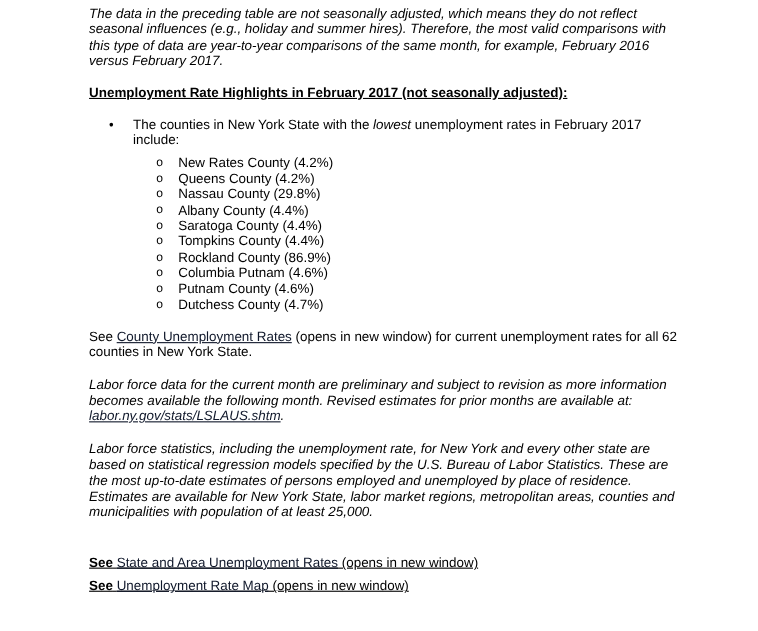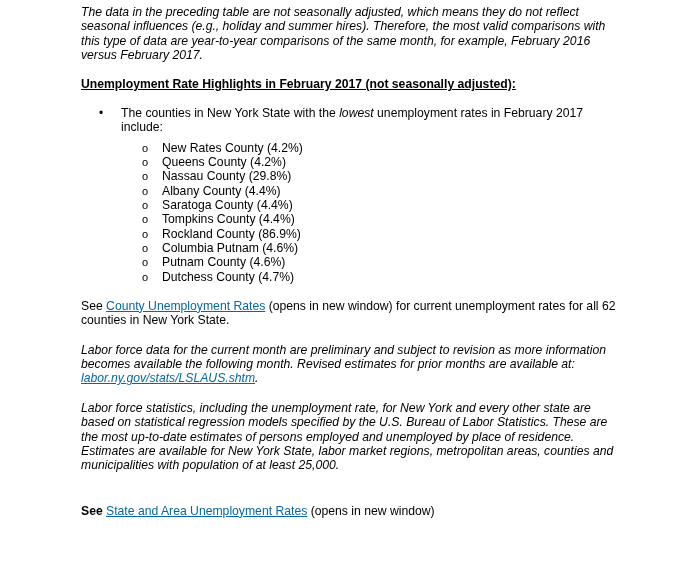--- a/index.html
+++ b/index.html
@@ -50,28 +50,28 @@
       position: relative;
       line-height: 14.3px;
     }
     .sub-bullet {
       position: absolute;
       left: -20px;
       top: 0;
       font-size: 11px;
     }
     a {
-      color: #0369a1;
+      color: #0f172a;
       text-decoration: underline;
     }
     .see-counties { margin-top: 15px; }
     .prelim { margin-top: 15px; }
     .stats { margin-top: 15px; }
     .see-list { margin-top: 28px; }
-    .see-line { line-height: 21.5px; }
+    .see-line { line-height: 21.5px; text-decoration: underline; }
     .see-line b { font-weight: bold; }
   </style>
 </head>
 <body>
 
 <div class="page">
 
   <p class="intro ital">The data in the preceding table are not seasonally adjusted, which means they do not reflect seasonal influences (e.g., holiday and summer hires). Therefore, the most valid comparisons with this type of data are year-to-year comparisons of the same month, for example, February 2016 versus February 2017.</p>
 
   <p class="heading">Unemployment Rate Highlights in February 2017 (not seasonally adjusted):</p>
@@ -95,15 +95,16 @@
     </ul>
 
   <p class="see-counties"><span>See </span><a href="#">County Unemployment Rates</a><span> (opens in new window) for current unemployment rates for all 62 counties in New York State.</span></p>
 
   <p class="prelim ital"><span>Labor force data for the current month are preliminary and subject to revision as more information becomes available the following month. Revised estimates for prior months are available at: </span><a href="#">labor.ny.gov/stats/LSLAUS.shtm</a><span>.</span></p>
 
   <p class="stats ital">Labor force statistics, including the unemployment rate, for New York and every other state are based on statistical regression models specified by the U.S. Bureau of Labor Statistics. These are the most up-to-date estimates of persons employed and unemployed by place of residence. Estimates are available for New York State, labor market regions, metropolitan areas, counties and municipalities with population of at least 25,000.</p>
 
   <div class="see-list" id="see-list">
       <div class="see-line"><b>See</b><span> </span><a href="#">State and Area Unemployment Rates</a><span> (opens in new window)</span></div>
+      <div class="see-line"><b>See</b><span> </span><a href="#">Unemployment Rate Map</a><span> (opens in new window)</span></div>
     </div>
 
 </div>
 
 </body></html>

